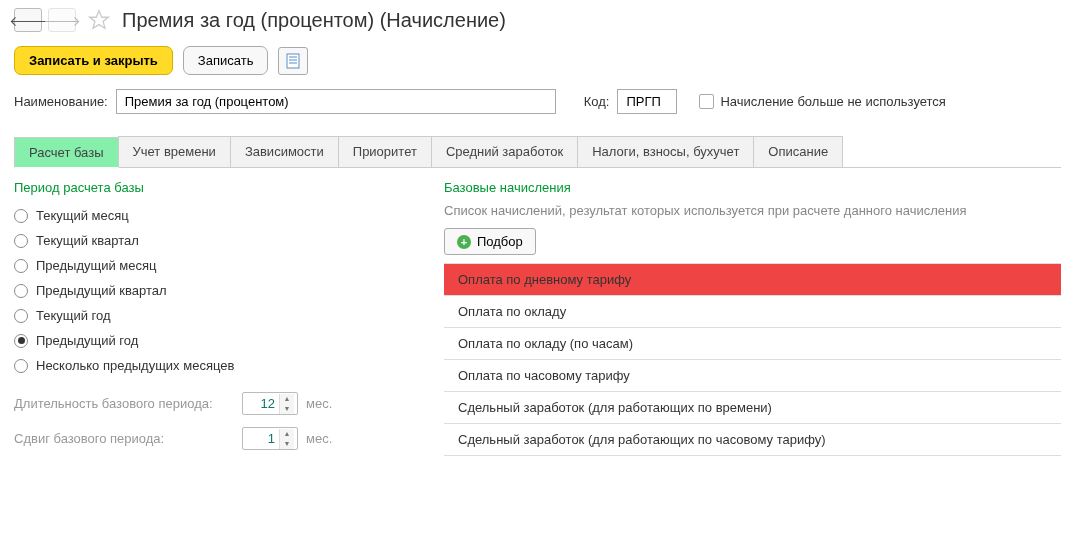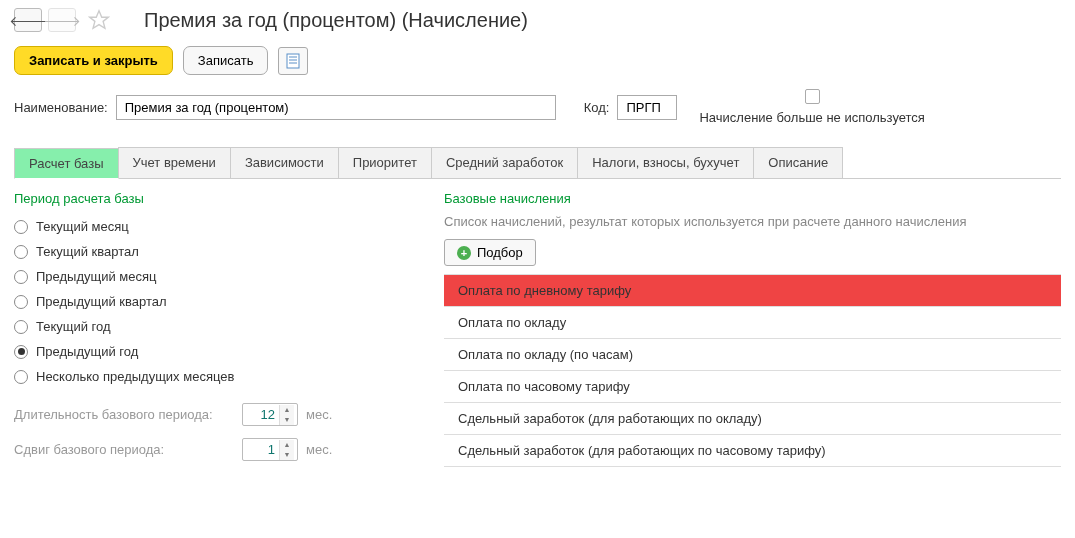--- a/index.html
+++ b/index.html
@@ -34,21 +34,20 @@
       width: 22px;
       height: 22px;
       margin-left: 6px;
       margin-right: 6px;
       color: #ccc;
     }
     .page-title {
       font-size: 20px;
       font-weight: normal;
       color: #333;
-      margin-left: 22px;
     }
     .toolbar {
       display: flex;
       align-items: center;
       gap: 10px;
       margin-bottom: 14px;
     }
     .btn {
       padding: 6px 14px;
       border: 1px solid #aaa;
@@ -85,21 +84,20 @@
       padding: 4px 8px;
       font-size: 13px;
       border-radius: 0;
     }
     .input-name { width: 440px; }
     .input-code { width: 60px; }
     .checkbox-wrap {
       display: flex;
       align-items: center;
       gap: 6px;
-      flex-direction: column;
     }
     .checkbox {
       width: 15px;
       height: 15px;
       border: 1px solid #aaa;
       border-radius: 2px;
     }
     .tabs {
       display: flex;
       border-bottom: 1px solid #ccc;
@@ -353,17 +351,17 @@
     <div class="hint">Список начислений, результат которых используется при расчете данного начисления</div>
     <button class="pick-btn">
       <span class="plus-icon">+</span>
       <span>Подбор</span>
     </button>
     <div class="list" id="list">
         <div class="list-item selected">Оплата по дневному тарифу</div>
         <div class="list-item">Оплата по окладу</div>
         <div class="list-item">Оплата по окладу (по часам)</div>
         <div class="list-item">Оплата по часовому тарифу</div>
-        <div class="list-item">Сдельный заработок (для работающих по окладу)</div>
+        <div class="list-item">Сдельный заработок (для работающих по времени)</div>
         <div class="list-item">Сдельный заработок (для работающих по часовому тарифу)</div>
       </div>
   </div>
 </div>
 
 </body></html>

